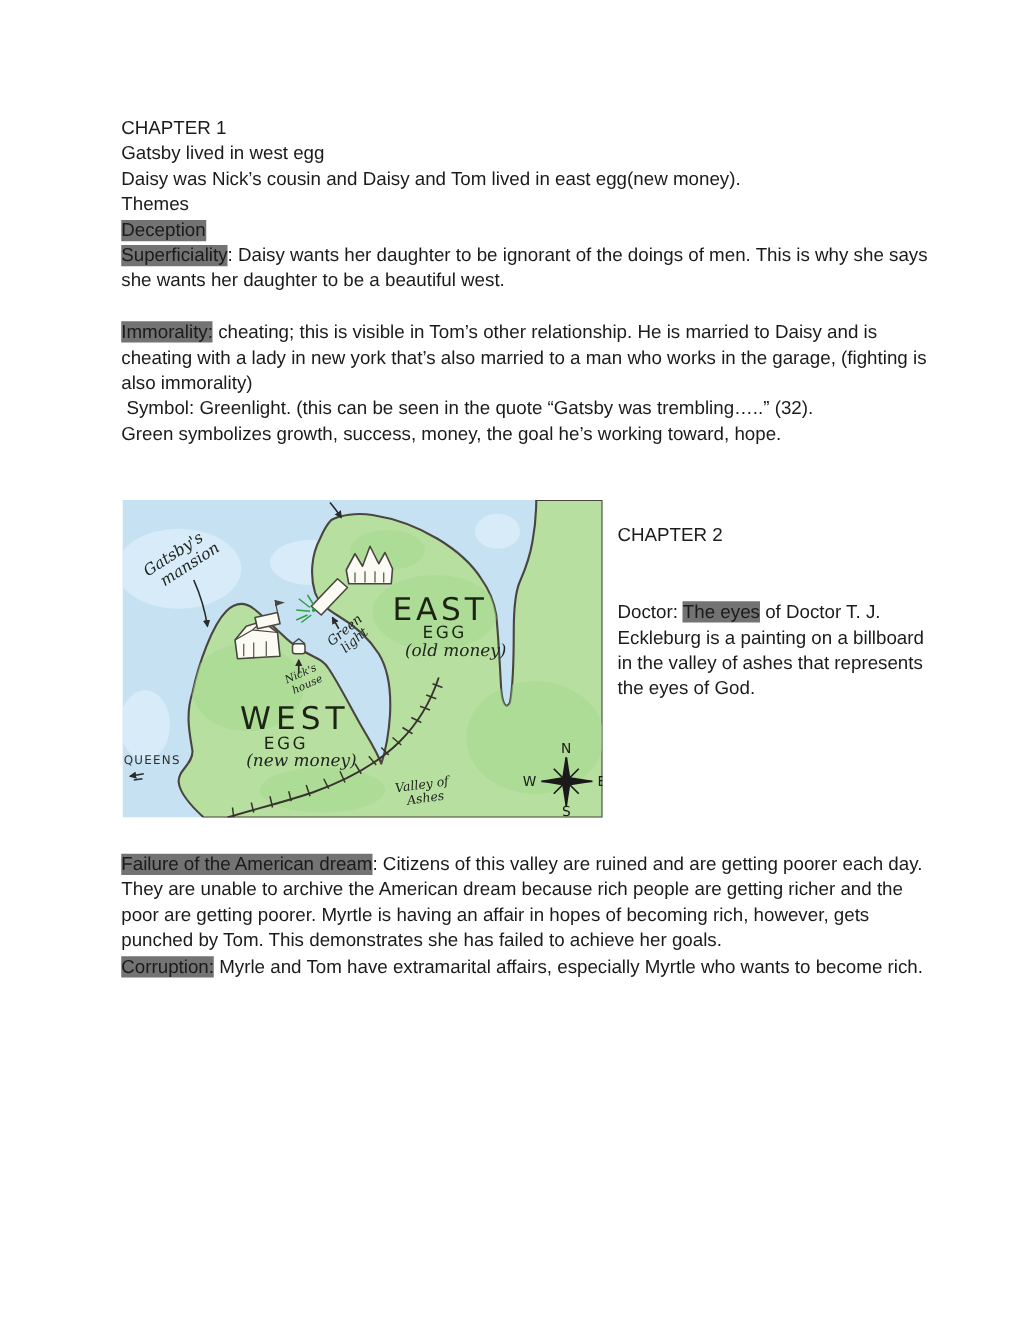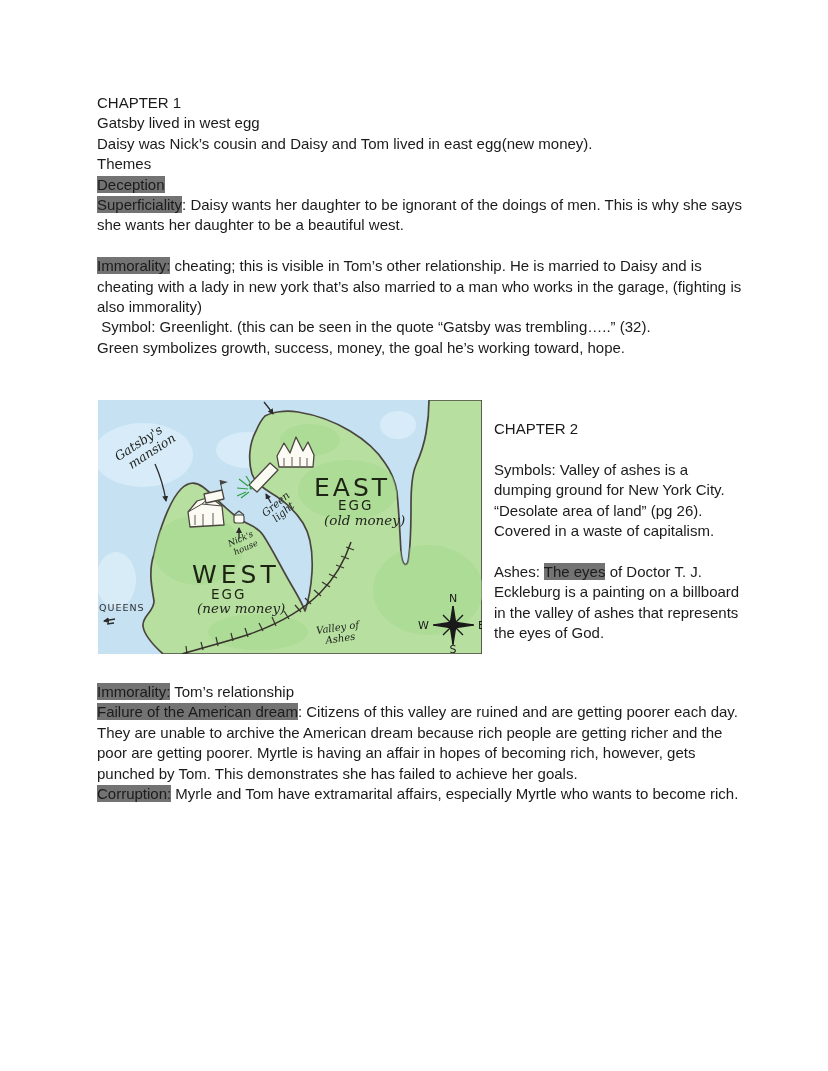--- a/index.html
+++ b/index.html
@@ -144,23 +144,21 @@
   <text x="355" y="202" font-size="11" text-anchor="middle" fill="#1a1a1a">N</text>
   <text x="355" y="253" font-size="11" text-anchor="middle" fill="#1a1a1a">S</text>
   <text x="331" y="229" font-size="11" text-anchor="end" fill="#1a1a1a">W</text>
   <text x="380" y="229" font-size="11" fill="#1a1a1a">E</text>
 </svg>
 </div>
 
 <section id="ch2" class="abs">
   <div class="para">CHAPTER 2</div>
   <div class="blank"></div>
-  <div class="para">Symbols: Valley of ashes is a dumping ground for New York City. “Desolate area of land” (pg 26). Covered in a waste of capitalism.</div>
   <div class="blank"></div>
-  <div class="para"><span>Ashes: </span><span class="hl">The eyes</span><span> of Doctor T. J. Eckleburg is a painting on a billboard in the valley of ashes that represents the eyes of God.</span></div>
+  <div class="para"><span>Doctor: </span><span class="hl">The eyes</span><span> of Doctor T. J. Eckleburg is a painting on a billboard in the valley of ashes that represents the eyes of God.</span></div>
 </section>
 
 <section id="theme" class="abs">
-  <div class="para"><span class="hl">Immorality:</span><span> Tom’s relationship</span></div>
   <div class="para"><span class="hl">Failure of the American dream</span><span>: Citizens of this valley are ruined and are getting poorer each day. They are unable to archive the American dream because rich people are getting richer and the poor are getting poorer. Myrtle is having an affair in hopes of becoming rich, however, gets punched by Tom. This demonstrates she has failed to achieve her goals.</span></div>
   <div class="para"><span class="hl">Corruption:</span><span> Myrle and Tom have extramarital affairs, especially Myrtle who wants to become rich.</span></div>
   <div class="blank"></div>
 </section>
 
 </body></html>

